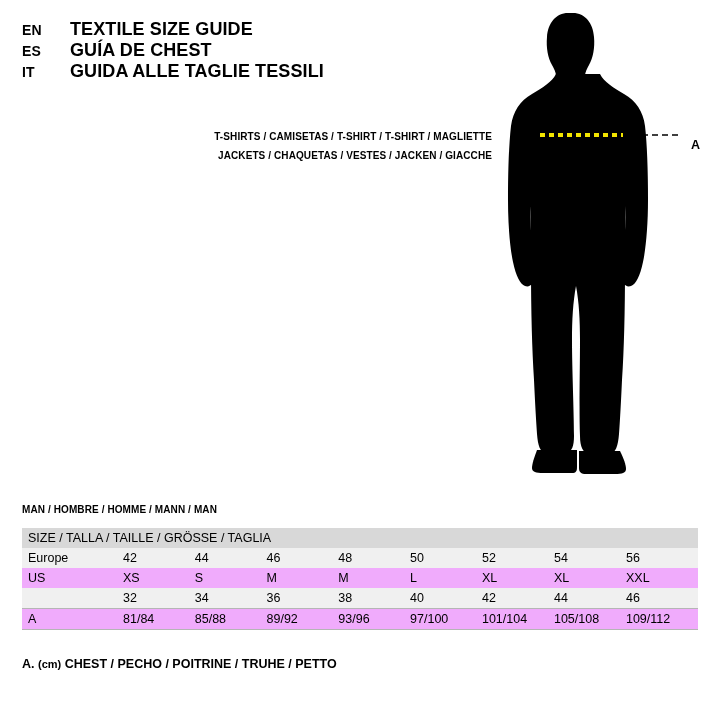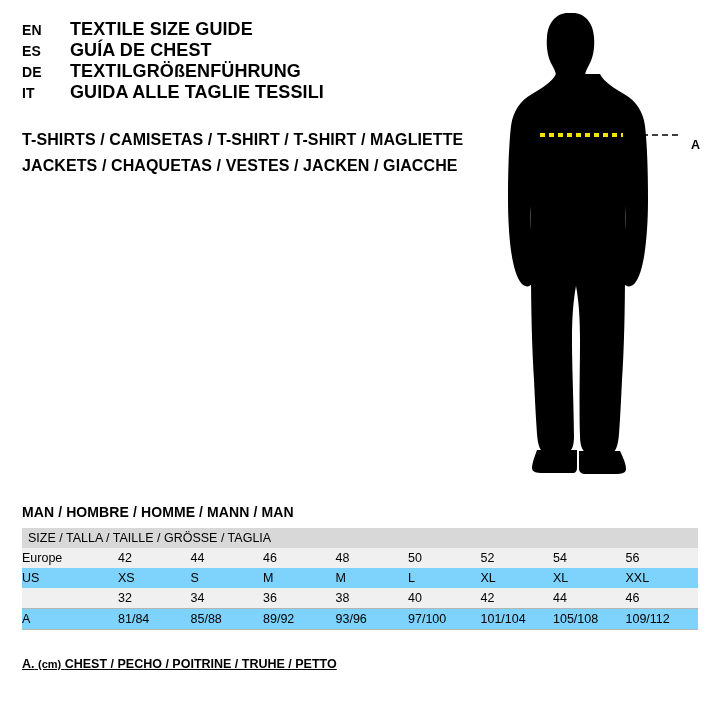--- a/index.html
+++ b/index.html
@@ -48,25 +48,26 @@
   }
 
   
   .cat-block {
     position: absolute;
     left: 22px;
     top: 131px;
     width: 470px;
   }
   .cat-line {
-    font-size: 16px;
+    font-size: 10px;
     font-weight: bold;
     letter-spacing: 0.1px;
     margin-bottom: 8px;
     white-space: nowrap;
+    text-align: right;
   }
 
   
   .figure {
     position: absolute;
     left: 490px;
     top: 10px;
     width: 220px;
     height: 475px;
   }
@@ -80,21 +81,21 @@
     font-size: 12.5px;
     font-weight: bold;
     font-family: "Liberation Sans", sans-serif;
   }
 
   
   .gender-title {
     position: absolute;
     left: 22px;
     top: 504px;
-    font-size: 14px;
+    font-size: 10px;
     font-weight: bold;
     letter-spacing: 0.1px;
   }
 
   table.size-table {
     position: absolute;
     left: 22px;
     top: 528px;
     width: 676px;
     border-collapse: collapse;
@@ -114,64 +115,60 @@
   table.size-table tr.head-row td {
     text-align: left;
     font-weight: normal;
     padding-left: 6px;
     font-size: 12.5px;
   }
   table.size-table tr.band {
     background: #f0f0f0;
   }
   table.size-table tr.white {
-    background: #7dd3fc;
+    background: #f0abfc;
   }
   table.size-table td.label {
     text-align: left;
+    padding-left: 6px;
     width: 96px;
   }
   table.size-table td.val {
     width: 72.5px;
   }
   table.size-table tr.last-row td {
     border-top: 1px solid #b5b5b5;
     border-bottom: 1px solid #b5b5b5;
   }
 
   .footnote {
     position: absolute;
     left: 22px;
     top: 657px;
     font-size: 12.5px;
     font-weight: bold;
-    text-decoration: underline;
   }
   .footnote .small {
     font-size: 11px;
     font-weight: bold;
   }
 </style>
 </head>
 <body>
 
 <div class="page">
 
   <div class="lang-block">
     <div class="lang-row">
       <div class="lang-code">EN</div>
       <div class="lang-title">TEXTILE SIZE GUIDE</div>
     </div>
     <div class="lang-row">
       <div class="lang-code">ES</div>
       <div class="lang-title">GUÍA DE CHEST</div>
-    </div>
-    <div class="lang-row">
-      <div class="lang-code">DE</div>
-      <div class="lang-title">TEXTILGRÖßENFÜHRUNG</div>
     </div>
     <div class="lang-row">
       <div class="lang-code">IT</div>
       <div class="lang-title">GUIDA ALLE TAGLIE TESSILI</div>
     </div>
   </div>
 
   <div class="cat-block">
     <div class="cat-line">T-SHIRTS / CAMISETAS / T-SHIRT / T-SHIRT / MAGLIETTE</div>
     <div class="cat-line">JACKETS / CHAQUETAS / VESTES / JACKEN / GIACCHE</div>

